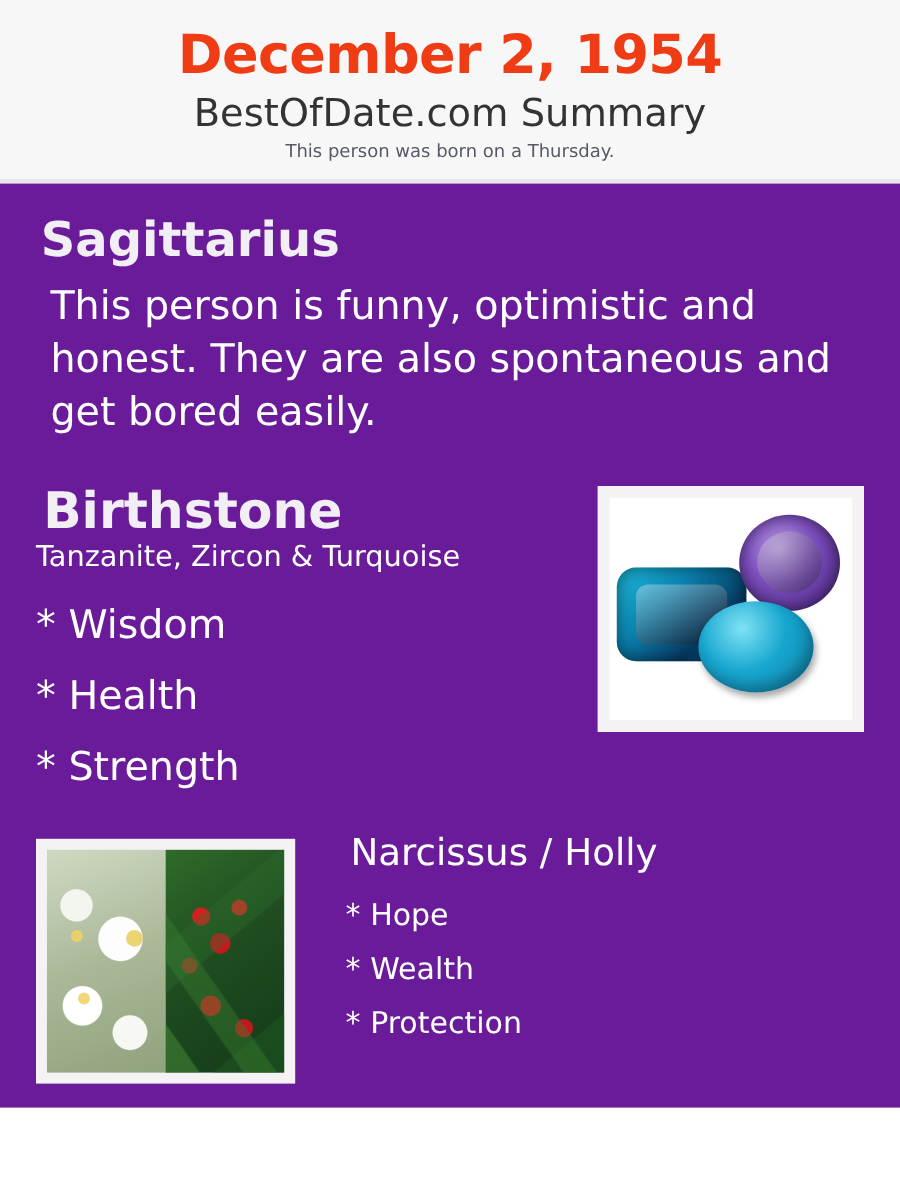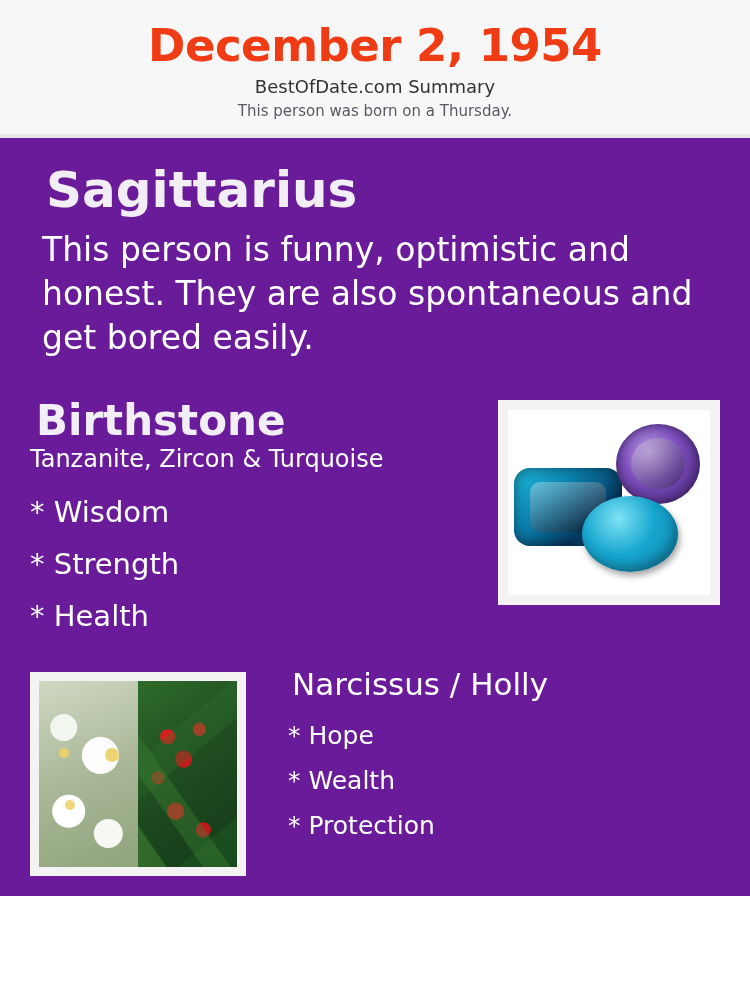--- a/index.html
+++ b/index.html
@@ -32,21 +32,21 @@
   .header-date {
     color: #f03c14;
     font-size: 45px;
     font-weight: bold;
     line-height: 1.05;
     letter-spacing: -0.5px;
     margin: 0 0 8px 0;
   }
   .header-site {
     color: #333333;
-    font-size: 18px;
+    font-size: 32px;
     line-height: 1.1;
     margin: 0 0 6px 0;
   }
   .header-note {
     color: #555a66;
     font-size: 15px;
     line-height: 1.1;
     margin: 0;
   }
 
@@ -55,24 +55,24 @@
     background: #6b21a0;
     background: #6a1b9a;
     flex: 1;
     position: relative;
     padding: 22px 30px 0 30px;
     box-sizing: border-box;
     color: #ffffff;
   }
 
   .sign-name {
-    font-size: 50px;
+    font-size: 40px;
     font-weight: bold;
     color: #f2eef5;
-    margin: 4px 0 8px 16px;
+    margin: 4px 0 8px 4px;
     line-height: 1.05;
   }
   .sign-desc {
     font-size: 33px;
     line-height: 1.33;
     color: #ffffff;
     margin: 12px;
     max-width: 690px;
   }
 
@@ -97,21 +97,21 @@
     color: #ffffff;
     margin: 0 0 14px 0;
     line-height: 1.15;
   }
   .bullets {
     list-style: none;
     margin: 0;
     padding: 0;
   }
   .bullets li {
-    font-size: 29px;
+    font-size: 33px;
     line-height: 1.78;
     color: #ffffff;
   }
 
   .stone-photo {
     position: absolute;
     right: 0;
     top: 2px;
     width: 222px;
     height: 205px;
@@ -273,22 +273,22 @@
 
     <div class="sign-name">Sagittarius</div>
     <div class="sign-desc">This person is funny, optimistic and honest. They are also spontaneous and get bored easily.</div>
 
     <div class="stone-block">
       <div class="stone-text">
         <div class="block-title">Birthstone</div>
         <div class="block-sub">Tanzanite, Zircon &amp; Turquoise</div>
         <ul class="bullets">
           <li>* Wisdom</li>
+          <li>* Health</li>
           <li>* Strength</li>
-          <li>* Health</li>
         </ul>
       </div>
       <div class="stone-photo">
         <div class="stone-photo-inner">
           <div class="gem-cushion"></div>
           <div class="gem-round"></div>
           <div class="gem-oval"></div>
         </div>
       </div>
     </div>

